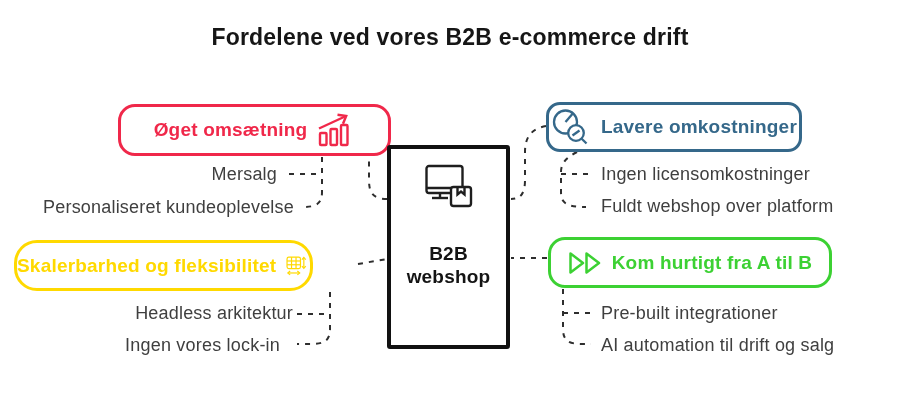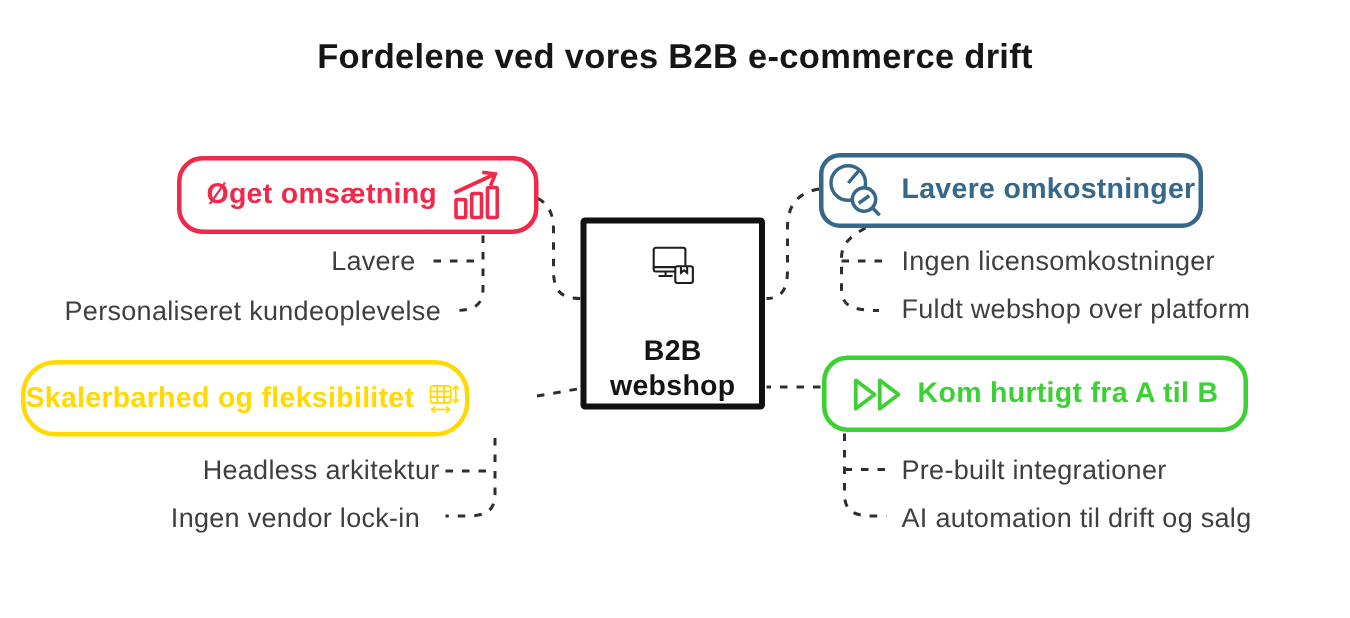--- a/index.html
+++ b/index.html
@@ -11,30 +11,30 @@
   .connectors path{fill:none;stroke:#2e2e2e;stroke-width:2;stroke-dasharray:5 6;}
   .title{
     position:absolute;top:24px;left:0;width:900px;margin:0;text-align:center;
     font-size:23px;font-weight:700;letter-spacing:.2px;color:#161616;
   }
   .node{
     position:absolute;display:flex;align-items:center;justify-content:center;
     gap:10px;background:#ffffff;box-sizing:border-box;
   }
   .node .lbl{font-weight:700;font-size:19px;letter-spacing:.2px;white-space:nowrap;}
-  .box-red{left:118px;top:104px;width:241px;height:52px;border:3px solid #f0284a;border-radius:17px;}
+  .box-red{left:118px;top:104px;width:273px;height:52px;border:3px solid #f0284a;border-radius:17px;}
   .box-red .lbl{color:#f0284a;}
   .box-blue{left:546px;top:102px;width:256px;height:50px;border:3px solid #35688a;border-radius:14px;}
   .box-blue .lbl{color:#35688a;}
   .box-yellow{left:14px;top:240px;width:299px;height:51px;border:3px solid #ffd900;border-radius:23px;}
   .box-yellow .lbl{color:#ffd900;}
   .box-green{left:548px;top:237px;width:284px;height:51px;border:3px solid #3cd133;border-radius:17px;}
   .box-green .lbl{color:#3cd133;}
   .center-node{
-    position:absolute;left:387px;top:145px;width:123px;height:128px;
+    position:absolute;left:387px;top:145px;width:123px;height:204px;
     border:4px solid #111111;border-radius:3px;background:#ffffff;
     box-sizing:border-box;display:flex;flex-direction:column;align-items:center;
   }
   .center-node svg{margin-top:15px;}
   .center-label{
     margin-top:32px;font-weight:700;font-size:19px;line-height:23px;
     color:#141414;text-align:center;letter-spacing:.2px;
   }
   .benefit{
     position:absolute;font-size:18px;color:#3f3f3f;letter-spacing:.2px;
@@ -118,22 +118,22 @@
       <path d="M8 34 H24"></path>
       <rect x="27" y="23" width="20" height="19" rx="2.5" fill="#ffffff"></rect>
       <path d="M33.5 23 V30.5 L37 27.6 L40.5 30.5 V23"></path>
     </svg>
     <div class="center-label">
       <div>B2B</div>
       <div>webshop</div>
     </div>
   </div>
 
-  <div class="benefit" style="right:623px;top:164px;">Lavere</div>
+  <div class="benefit" style="right:623px;top:164px;">Mersalg</div>
   <div class="benefit" style="right:606px;top:197px;">Personaliseret kundeoplevelse</div>
   <div class="benefit" style="left:601px;top:164px;">Ingen licensomkostninger</div>
   <div class="benefit" style="left:601px;top:196px;">Fuldt webshop over platform</div>
   <div class="benefit" style="right:607px;top:303px;">Headless arkitektur</div>
-  <div class="benefit" style="right:620px;top:335px;">Ingen vendor lock-in</div>
+  <div class="benefit" style="right:620px;top:335px;">Ingen vores lock-in</div>
   <div class="benefit" style="left:601px;top:303px;">Pre-built integrationer</div>
   <div class="benefit" style="left:601px;top:335px;">AI automation til drift og salg</div>
 
 </div>
 
 </body></html>

